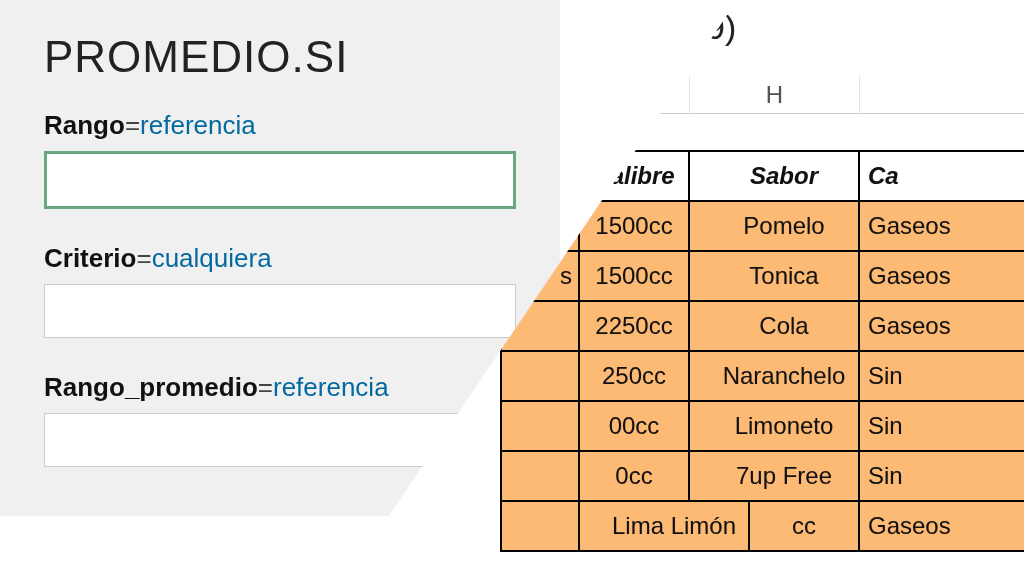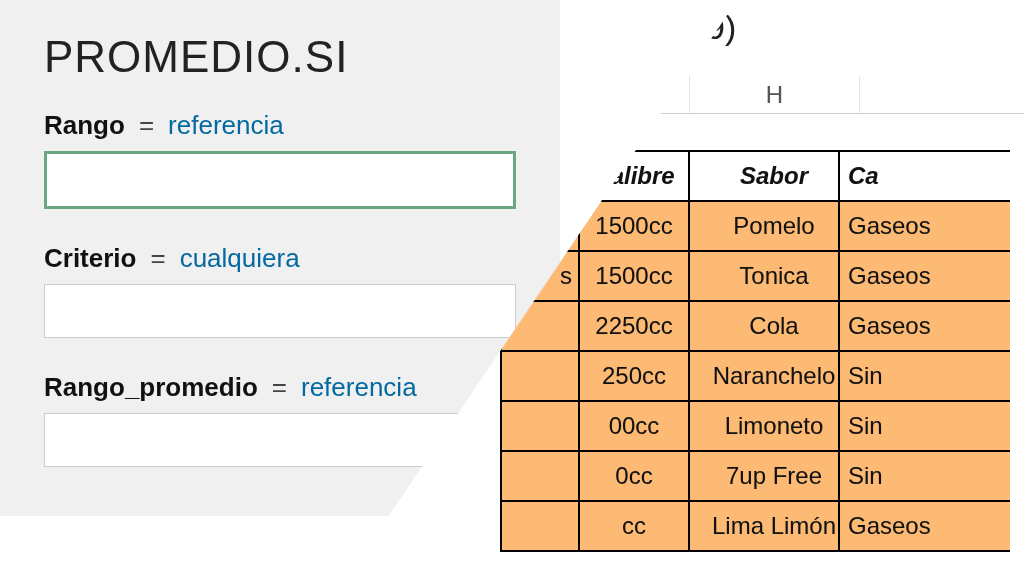--- a/index.html
+++ b/index.html
@@ -21,21 +21,20 @@
     color: #222;
     letter-spacing: 1px;
     margin-bottom: 28px;
   }
   .arg-row {
     margin-bottom: 10px;
   }
   .arg-label-line {
     display: flex;
     align-items: baseline;
-    gap: 14px;
     margin-bottom: 10px;
     font-size: 26px;
   }
   .arg-name {
     font-weight: 700;
     color: #111;
   }
   .arg-eq { color: #444; font-weight: 400; }
   .arg-hint { color: #0369a1; font-weight: 400; }
   .arg-input {
@@ -113,21 +112,21 @@
     overflow: hidden;
     white-space: nowrap;
   }
   .cell.header {
     font-weight: 700;
     font-style: italic;
     background: #fff;
   }
   .colF { width: 80px; justify-content: flex-end; padding-right: 6px; border-left: 2px solid #000; }
   .colG { width: 110px; }
-  .colH { width: 150px; padding-left: 20px; }
+  .colH { width: 170px; padding-left: 20px; }
   .colI { width: 170px; justify-content: flex-start; padding-left: 8px; border-right: none; }
 
   
   .ch-f { width: 80px; }
   .ch-g { width: 110px; text-align: center; }
   .ch-h { width: 170px; text-align: center; }
   .ch-i { width: 170px; }
 
   
   .right-sheet .cell, .right-sheet .col-head, .right-sheet .formula-bar {
@@ -218,19 +217,19 @@
         <div class="cell colI">Sin</div>
       </div>
       <div class="grid-row">
         <div class="cell colF"></div>
         <div class="cell colG">0cc</div>
         <div class="cell colH">7up Free</div>
         <div class="cell colI">Sin</div>
       </div>
       <div class="grid-row">
         <div class="cell colF"></div>
+        <div class="cell colH">Lima Limón</div>
         <div class="cell colG">cc</div>
-        <div class="cell colH">Lima Limón</div>
         <div class="cell colI">Gaseos</div>
       </div>
     </div>
   </div>
 </div>
 
 </body></html>

